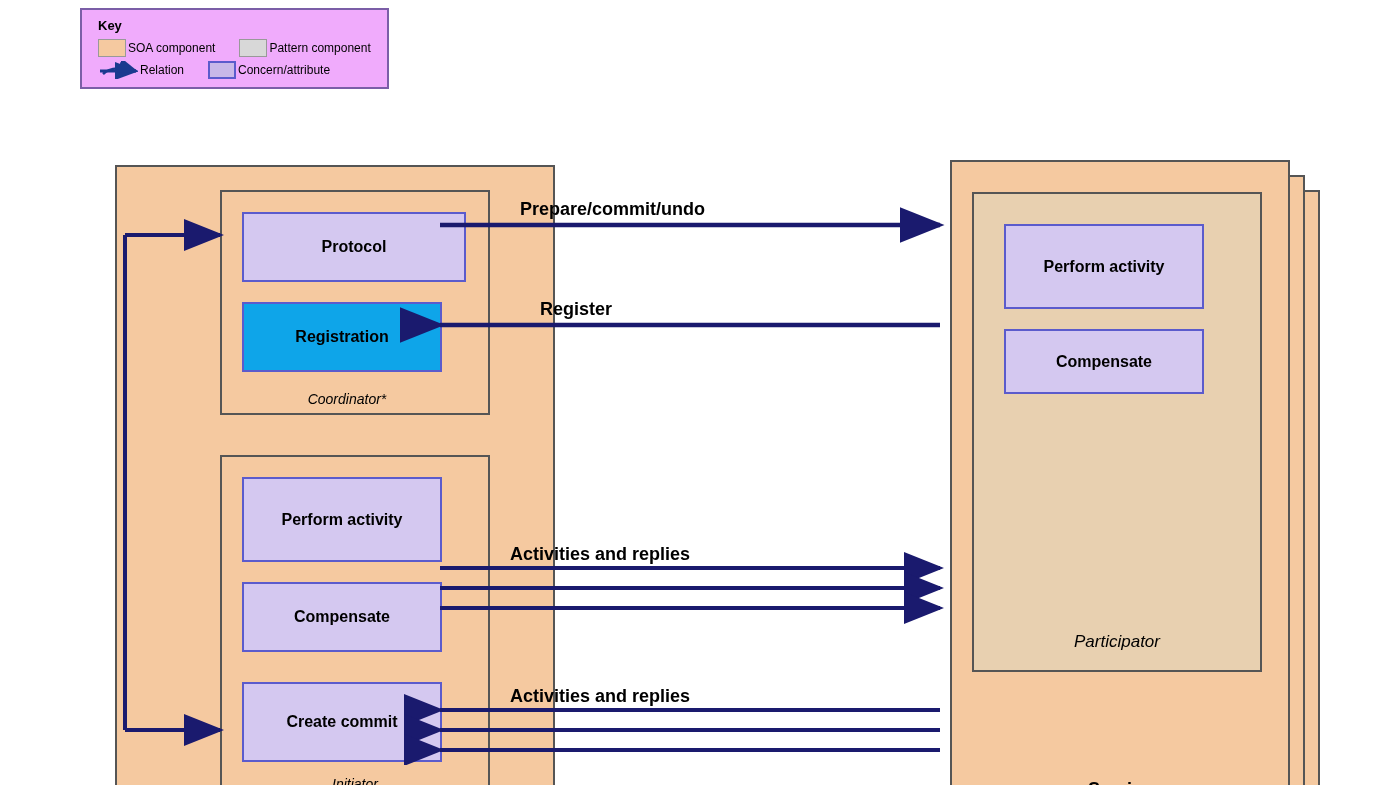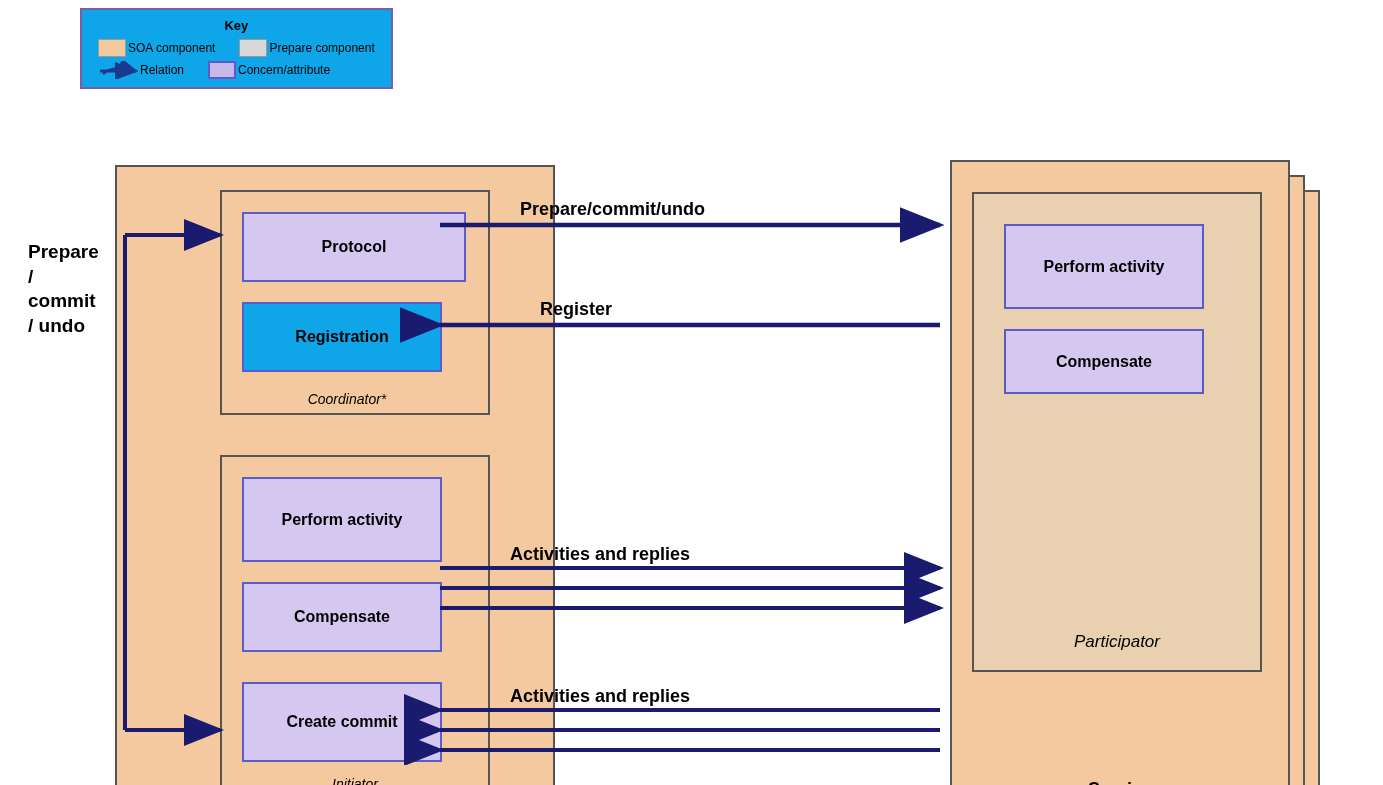--- a/index.html
+++ b/index.html
@@ -12,23 +12,22 @@
       position: relative;
     }
 
     
     .legend {
       position: absolute;
       top: 8px;
       left: 80px;
       border: 2px solid #7b5ea7;
       padding: 8px 16px;
-      background: #0ea5e9;
+      background: #f0abfc;
       z-index: 10;
-      text-align: center;
     }
     .legend-title {
       font-weight: bold;
       font-size: 13px;
       margin-bottom: 6px;
     }
     .legend-row {
       display: flex;
       gap: 24px;
       align-items: center;
@@ -90,21 +89,21 @@
 
 <div class="legend">
   <div class="legend-title">Key</div>
   <div class="legend-row">
     <div class="legend-item">
       <div class="legend-soa"></div>
       <span>SOA component</span>
     </div>
     <div class="legend-item">
       <div class="legend-pattern"></div>
-      <span>Prepare component</span>
+      <span>Pattern component</span>
     </div>
   </div>
   <div class="legend-row" style="margin-top:4px;">
     <div class="legend-item">
       <div class="legend-arrow">
         <svg width="50" height="20">
           <defs>
             <marker id="arrowhead-legend" markerWidth="8" markerHeight="8" refX="7" refY="3" orient="auto">
               <path d="M0,0 L8,3 L0,6 Z" fill="#1a3a8f"></path>
             </marker>
@@ -119,23 +118,20 @@
     </div>
     <div class="legend-item">
       <div class="legend-concern"></div>
       <span>Concern/attribute</span>
     </div>
   </div>
 </div>
 
 <div class="diagram">
 
-  <div style="position:absolute; left:8px; top:90px; font-size:19px; font-weight:bold; color:#000; line-height:1.3; width:95px;">
-    Prepare<br>/<br>commit<br>/ undo
-  </div>
 
   <div style="position:absolute; left:95px; top:15px; width:440px; height:680px; background:#f5c9a0; border:2px solid #555;">
     
   </div>
 
   <div style="position:absolute; left:200px; top:40px; width:270px; height:225px; background:#f5c9a0; border:2px solid #555;">
     <div style="position:absolute; bottom:6px; left:0; right:16px; text-align:center; font-size:14px; font-style:italic;">Coordinator*</div>
 
     <div style="position:absolute; left:20px; top:20px; width:224px; height:70px; background:#d4c8f0; border:2px solid #5b5bcc; display:flex; align-items:center; justify-content:center; font-size:16px; font-weight:bold;">
       <span>Protocol</span>

